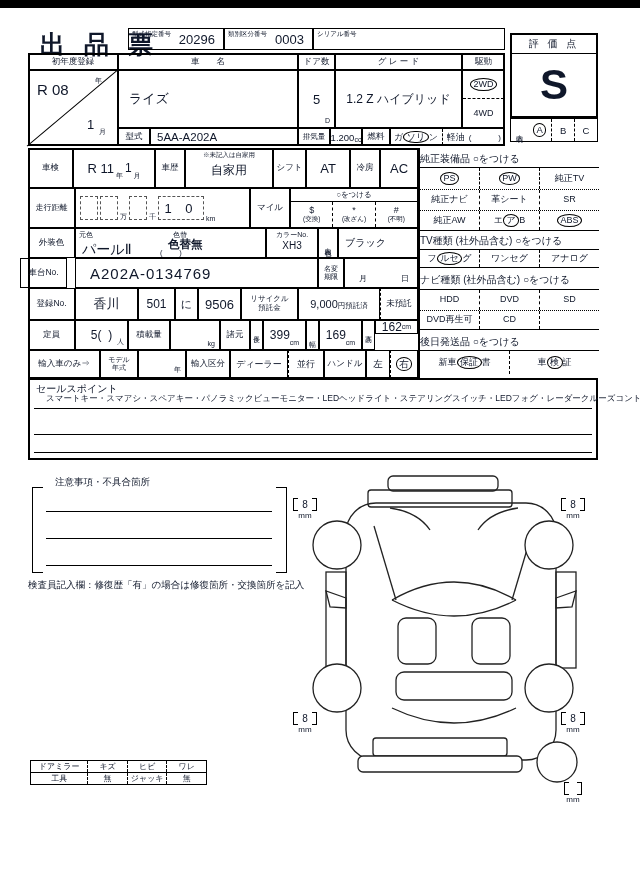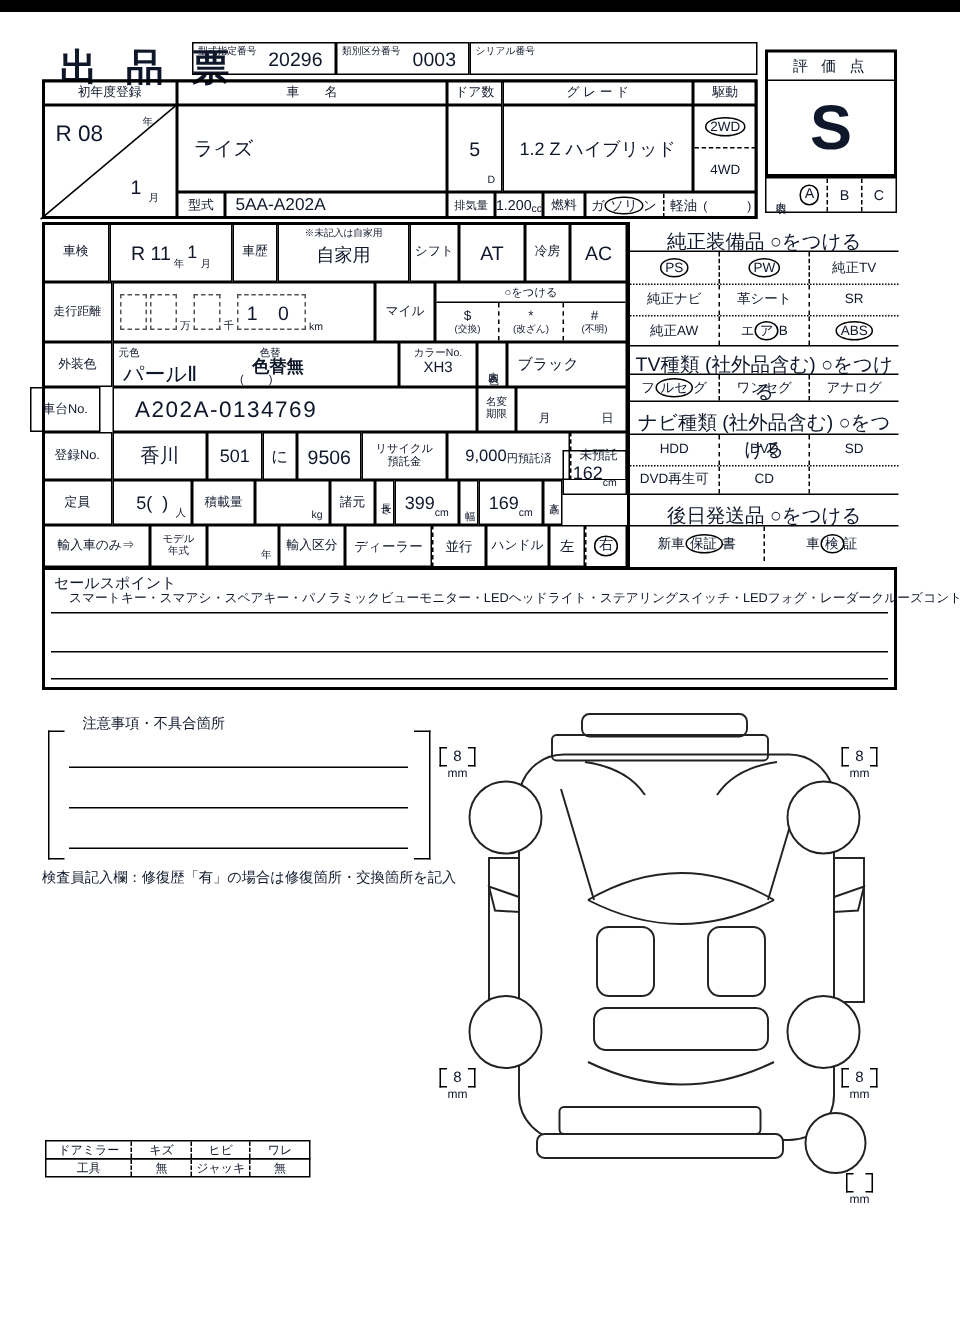--- a/index.html
+++ b/index.html
@@ -20,21 +20,21 @@
   .sub{font-size:7px;}
   .circ{display:inline-block;border:1.5px solid #000;border-radius:50%;padding:0 2.5px;line-height:1.2;}
   .tri{display:inline-flex;align-items:center;white-space:nowrap;}
   .dashL{border-left-style:dashed !important;}
   .dbox{width:18px;height:24px;border:1px dashed #555;box-sizing:border-box;display:flex;
         align-items:center;justify-content:center;}
   .wdbox{width:46px;height:24px;border:1px dashed #555;box-sizing:border-box;display:flex;
         align-items:center;justify-content:center;font-size:13px;letter-spacing:5px;}
   .rcol{position:absolute;left:418px;top:148px;width:181px;height:232px;border-left:2px solid #000;
         box-sizing:border-box;background:#fff;}
-  .rhdr{font-size:13px;text-align:center;padding-top:4px;border-bottom:1px solid #000;box-sizing:border-box;}
+  .rhdr{font-size:10px;text-align:left;padding-top:4px;border-bottom:1px solid #000;box-sizing:border-box;}
   .orow{display:flex;box-sizing:border-box;}
   .orow .oc{flex:1;border-left:1px dashed #000;display:flex;flex-direction:column;
             align-items:center;justify-content:center;font-size:9px;line-height:1.05;}
   .orow .oc:first-child{border-left:none;}
   .dotT{border-top:1px dotted #000;}
   .secB{border-bottom:1.5px solid #000;}
   .ul{position:absolute;border-top:1px solid #000;height:0;}
   .brk{position:absolute;width:10px;height:84px;}
   .brkL{border-left:1.5px solid #000;border-top:1.5px solid #000;border-bottom:1.5px solid #000;}
   .brkR{border-right:1.5px solid #000;border-top:1.5px solid #000;border-bottom:1.5px solid #000;}
@@ -269,21 +269,21 @@
   <div class="cell" style="left:306px;top:320px;width:13px;height:30px">
       <span class="vtext">幅</span>
     </div>
   <div class="cell" style="left:319px;top:320px;width:43px;height:30px">
     <span style="font-size:12px">169</span>
     <span class="sub" style="align-self:flex-end;padding-bottom:3px">cm</span>
   </div>
   <div class="cell" style="left:362px;top:320px;width:13px;height:30px">
       <span class="vtext">高さ</span>
     </div>
-  <div class="cell" style="left:375px;top:300px;width:43px;height:30px">
+  <div class="cell" style="left:375px;top:320px;width:43px;height:14px">
     <span style="font-size:12px">162</span>
     <span class="sub" style="align-self:flex-end;padding-bottom:3px">cm</span>
   </div>
 
   <div class="cell lab" style="left:28px;top:350px;width:72px;height:28px">輸入車のみ⇒</div>
   <div class="cell twoline" style="left:100px;top:350px;width:38px;height:28px">
     <span>モデル</span>
     <span>年式</span>
   </div>
   <div class="cell" style="left:138px;top:350px;width:48px;height:28px">

